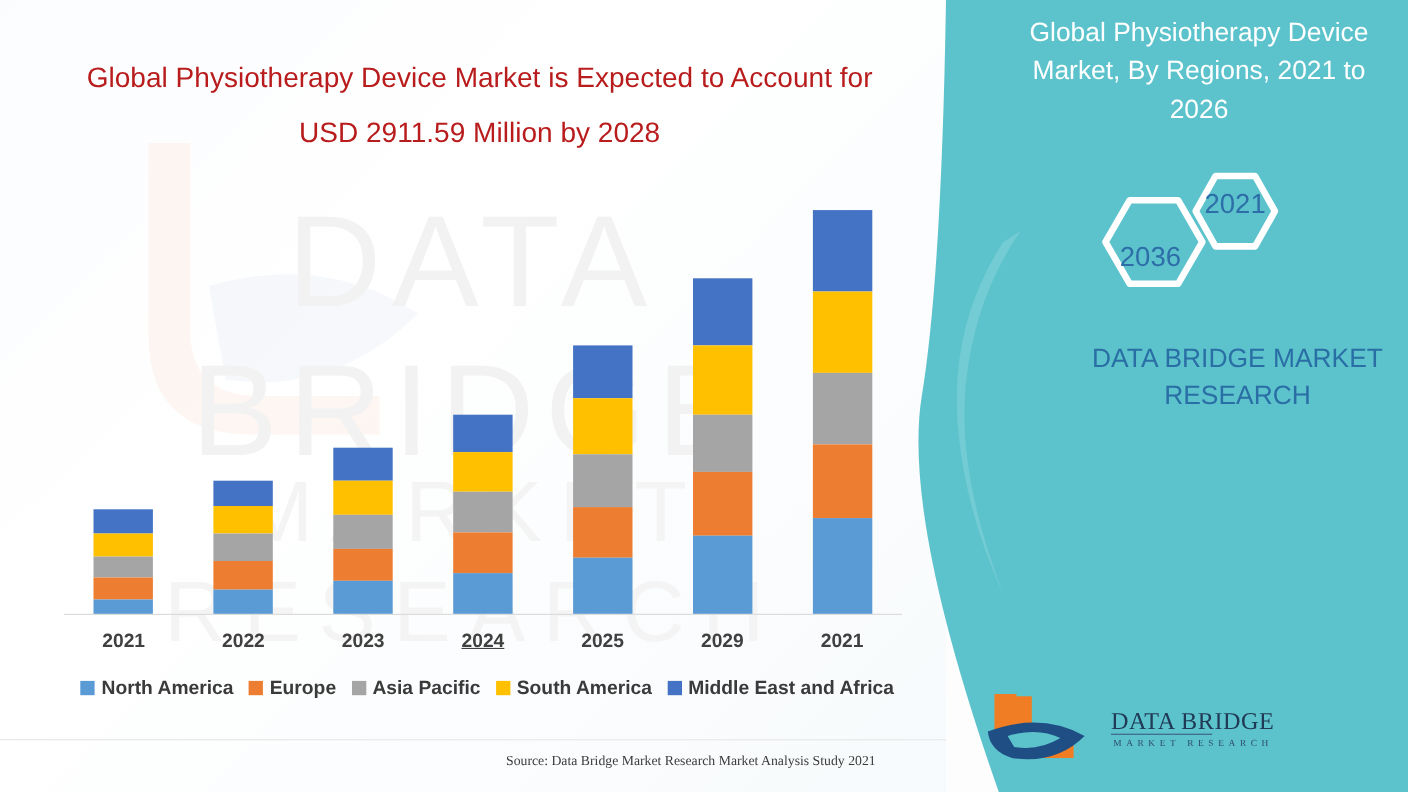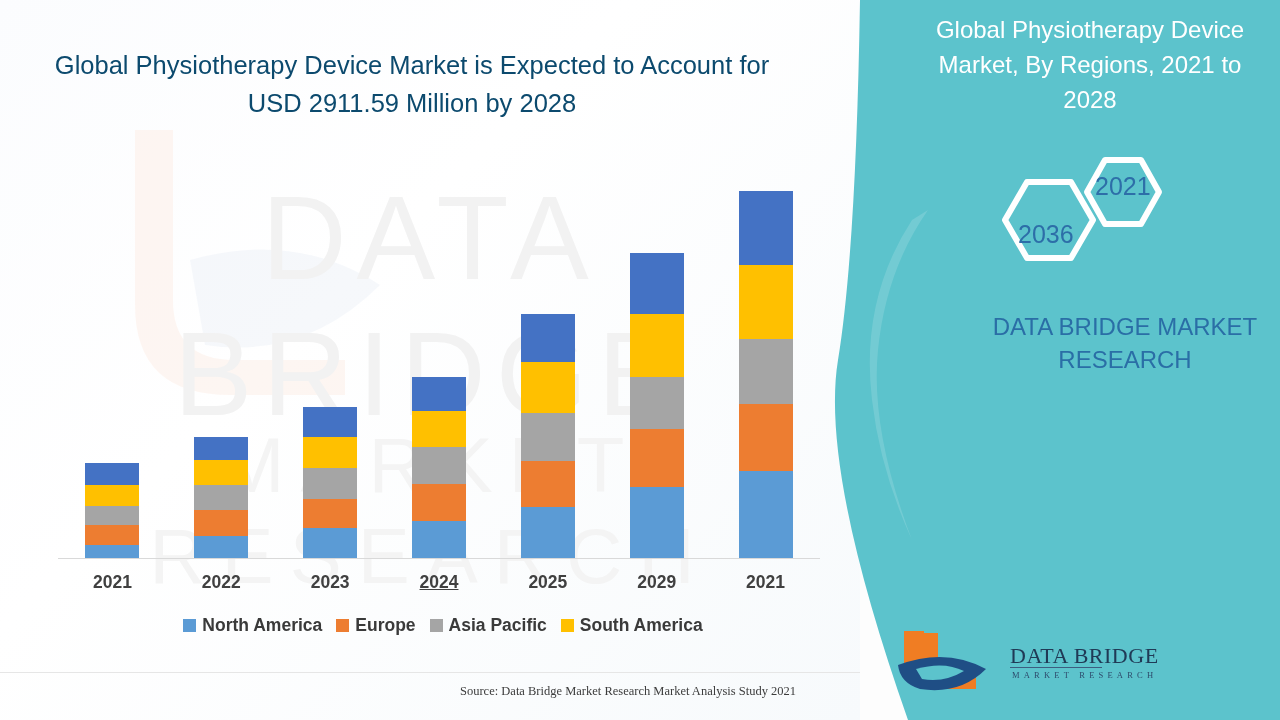--- a/index.html
+++ b/index.html
@@ -16,22 +16,22 @@
 
   
   .wm-logo{position:absolute;left:95px;top:110px;width:320px;height:330px;opacity:.5;}
   .wm-text{position:absolute;left:0;top:0;width:860px;text-align:center;
     color:#f2f2f2;font-size:118px;letter-spacing:10px;font-weight:400;
     font-family:"Liberation Sans", sans-serif;user-select:none;}
   .wm-data{top:170px;}
   .wm-mr{top:420px;font-size:78px;letter-spacing:16px;color:#f4f4f4;}
 
   
-  .headline{position:absolute;left:32px;top:46px;width:760px;text-align:center;
-    color:#0c4a6e;font-size:25.5px;line-height:38px;font-weight:400;
+  .headline{position:absolute;left:56px;top:46px;width:760px;text-align:center;
+    color:#b91c1c;font-size:25.5px;line-height:50px;font-weight:400;
     font-family:"Liberation Sans", sans-serif;}
 
   
   #chart{position:absolute;left:0px;top:0px;width:860px;height:720px;}
   .axis-line{position:absolute;left:58px;top:558px;width:762px;height:1px;background:#d9d9d9;}
   .bar-group{position:absolute;bottom:162px;width:54px;}
   .seg{width:100%;display:block;}
   .xlabels{position:absolute;left:58px;top:572px;width:762px;height:30px;}
   .xlab{position:absolute;width:90px;text-align:center;color:#404040;
     font-size:17.5px;font-weight:bold;font-family:"Liberation Sans", sans-serif;}
@@ -161,37 +161,41 @@
           <span class="lg-tx">Europe</span>
         </div>
         <div class="lg-item">
           <span class="lg-sw" style="background: rgb(165, 165, 165);"></span>
           <span class="lg-tx">Asia Pacific</span>
         </div>
         <div class="lg-item">
           <span class="lg-sw" style="background: rgb(255, 192, 0);"></span>
           <span class="lg-tx">South America</span>
         </div>
+        <div class="lg-item">
+          <span class="lg-sw" style="background: rgb(68, 114, 196);"></span>
+          <span class="lg-tx">Middle East and Africa</span>
+        </div>
       </div>
   </div>
 
   <div class="footer-rule"></div>
   <div class="foot-right">Source: Data Bridge Market Research Market Analysis Study 2021</div>
 
   <div class="panel">
     <svg width="480" height="720" viewBox="0 0 480 720">
       <path d="M60 0 L480 0 L480 720 L108 720 Q20 470 38 360 Q56 250 60 0 Z" fill="#5cc3cc"></path>
       <path d="M60 0 Q56 250 38 360 Q20 470 108 720 L90 720 Q8 468 24 358 Q42 248 46 0 Z" fill="#ffffff" opacity="0"></path>
     </svg>
     <svg width="480" height="720" viewBox="0 0 480 720" style="position:absolute;right:0;top:0;">
       <path d="M112 220 Q60 300 72 400 Q80 470 112 540 Q70 430 78 350 Q86 270 128 210 Z" fill="#ffffff" opacity="0.14"></path>
     </svg>
   </div>
 
-  <div class="panel-title">Global Physiotherapy Device Market, By Regions, 2021 to 2028</div>
+  <div class="panel-title">Global Physiotherapy Device Market, By Regions, 2021 to 2026</div>
 
   <svg class="hexwrap" viewBox="0 0 220 140">
     <polygon points="30,70 52,32 96,32 118,70 96,108 52,108" fill="none" stroke="#ffffff" stroke-width="6" stroke-linejoin="round"></polygon>
     <polygon points="112,42 130,10 166,10 184,42 166,74 130,74" fill="none" stroke="#ffffff" stroke-width="6" stroke-linejoin="round"></polygon>
   </svg>
   <div class="hex-label hex-2021">2021</div>
   <div class="hex-label hex-2028">2036</div>
 
   <div class="brand">DATA BRIDGE MARKET RESEARCH</div>
 

